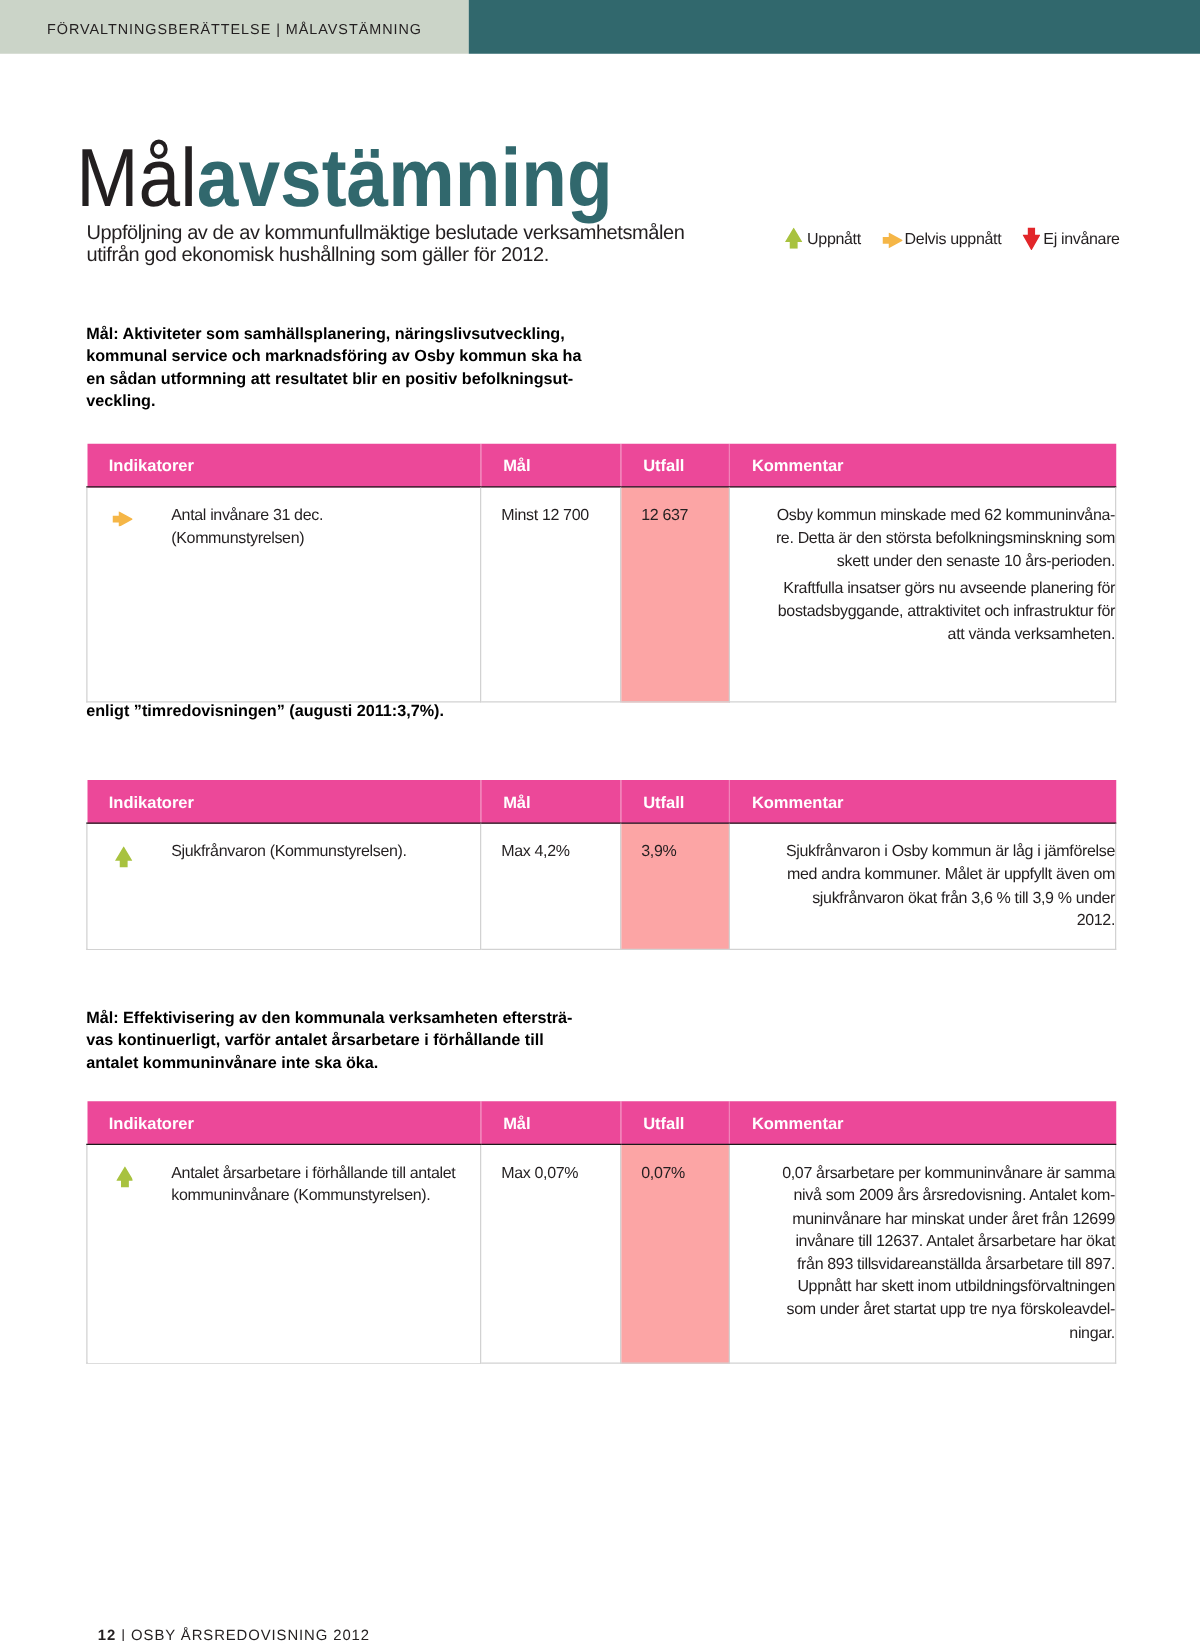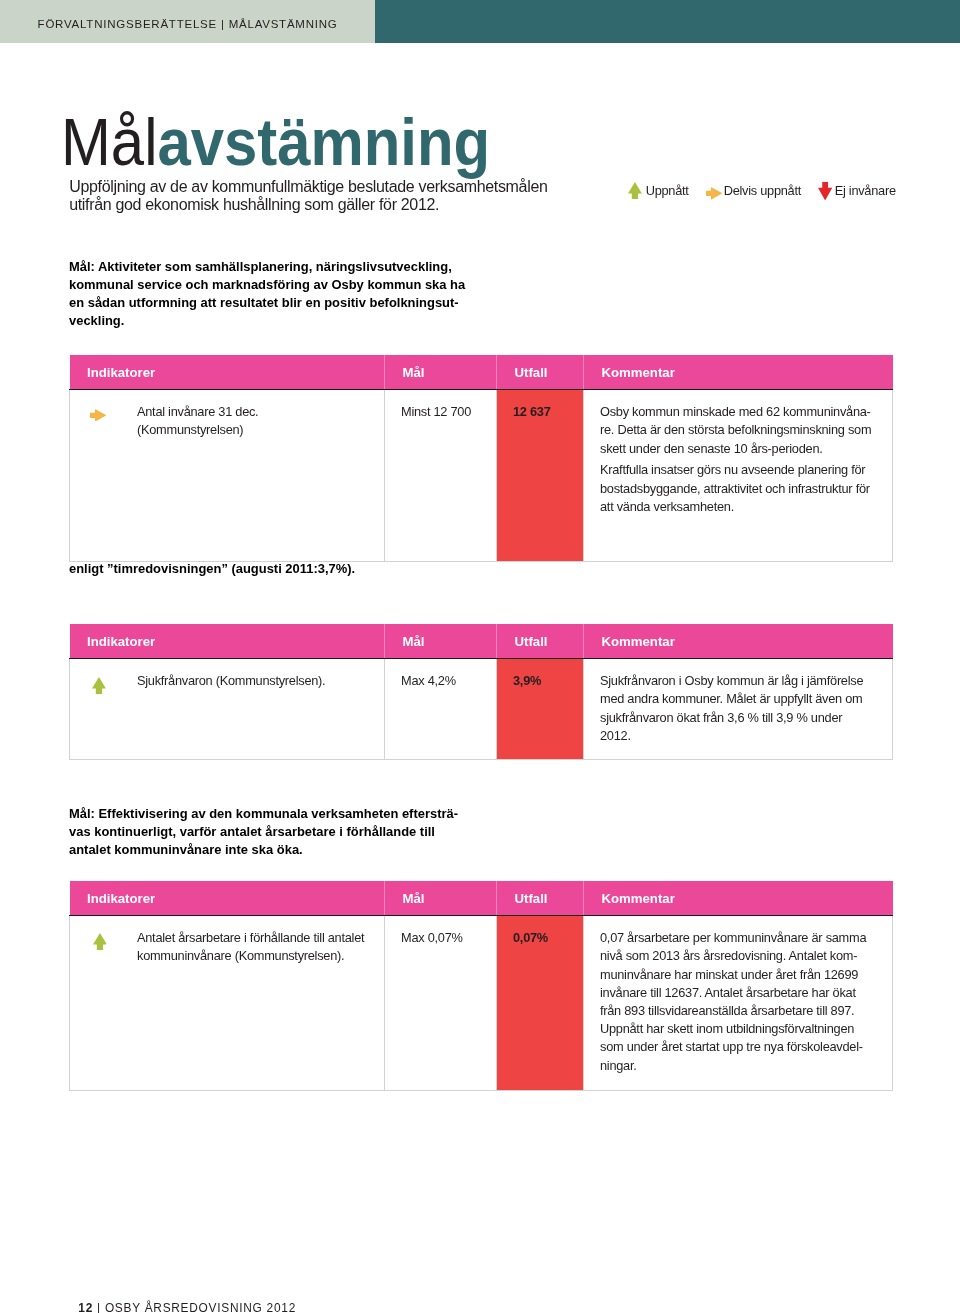--- a/index.html
+++ b/index.html
@@ -30,23 +30,23 @@
        color:#000;letter-spacing:0;}
 
   .tbl{position:absolute;left:69px;width:823px;border-collapse:collapse;table-layout:fixed;}
   .tbl .hdr td{background:#ec4899;color:#ffffff;font-size:13.2px;font-weight:bold;
        height:33px;padding:1px 0 0 17.5px;border-right:1px solid rgba(255,255,255,0.32);vertical-align:middle;
        border-bottom:1.5px solid #1a1a1a;}
   .tbl .hdr td:last-child{border-right:none;}
   .tbl .body td{font-size:12.8px;letter-spacing:-0.27px;line-height:18.2px;vertical-align:top;
        padding:13.2px 0 14px 16px;border-right:1px solid #d2d2d2;
        border-bottom:1px solid #d2d2d2;border-left:1px solid #d2d2d2;background:#fff;}
-  .tbl .body td.kom{padding-left:16px;}
+  .tbl .body td.kom{padding-left:16px;text-align:right;}
   .tbl .body td.kom .ktext{display:block;}
-  .tbl .body td.utfall{background:#ef4444;font-weight:bold;}
+  .tbl .body td.utfall{background:#fca5a5;}
   .ln{display:block;white-space:pre;}
   .para{display:block;}
   .para + .para{margin-top:3.5px;}
   .tbl .body td.ind{padding-left:18px;position:relative;}
   .ind-icon{position:absolute;display:block;}
   .ind-text{display:block;margin-left:49px;}
 
   .page-footer{position:absolute;left:42.3px;top:1301.5px;font-size:11.9px;letter-spacing:0.73px;
        line-height:12px;color:#231f20;white-space:nowrap;margin-left:36px;}
   .page-footer .pagenum{font-weight:bold;}
@@ -205,21 +205,21 @@
               <span class="ln">Antalet årsarbetare i förhållande till antalet</span>
               <span class="ln">kommuninvånare (Kommunstyrelsen).</span>
             </span>
           </td>
           <td>Max 0,07%</td>
           <td class="utfall">0,07%</td>
           <td class="kom">
             <span class="ktext">
               <span class="para">
                 <span class="ln">0,07 årsarbetare per kommuninvånare är samma</span>
-                <span class="ln">nivå som 2013 års årsredovisning. Antalet kom-</span>
+                <span class="ln">nivå som 2009 års årsredovisning. Antalet kom-</span>
                 <span class="ln">muninvånare har minskat under året från 12699</span>
                 <span class="ln">invånare till 12637. Antalet årsarbetare har ökat</span>
                 <span class="ln">från 893 tillsvidareanställda årsarbetare till 897.</span>
                 <span class="ln">Uppnått har skett inom utbildningsförvaltningen</span>
                 <span class="ln">som under året startat upp tre nya förskoleavdel-</span>
                 <span class="ln">ningar.</span>
               </span>
             </span>
           </td>
         </tr>

